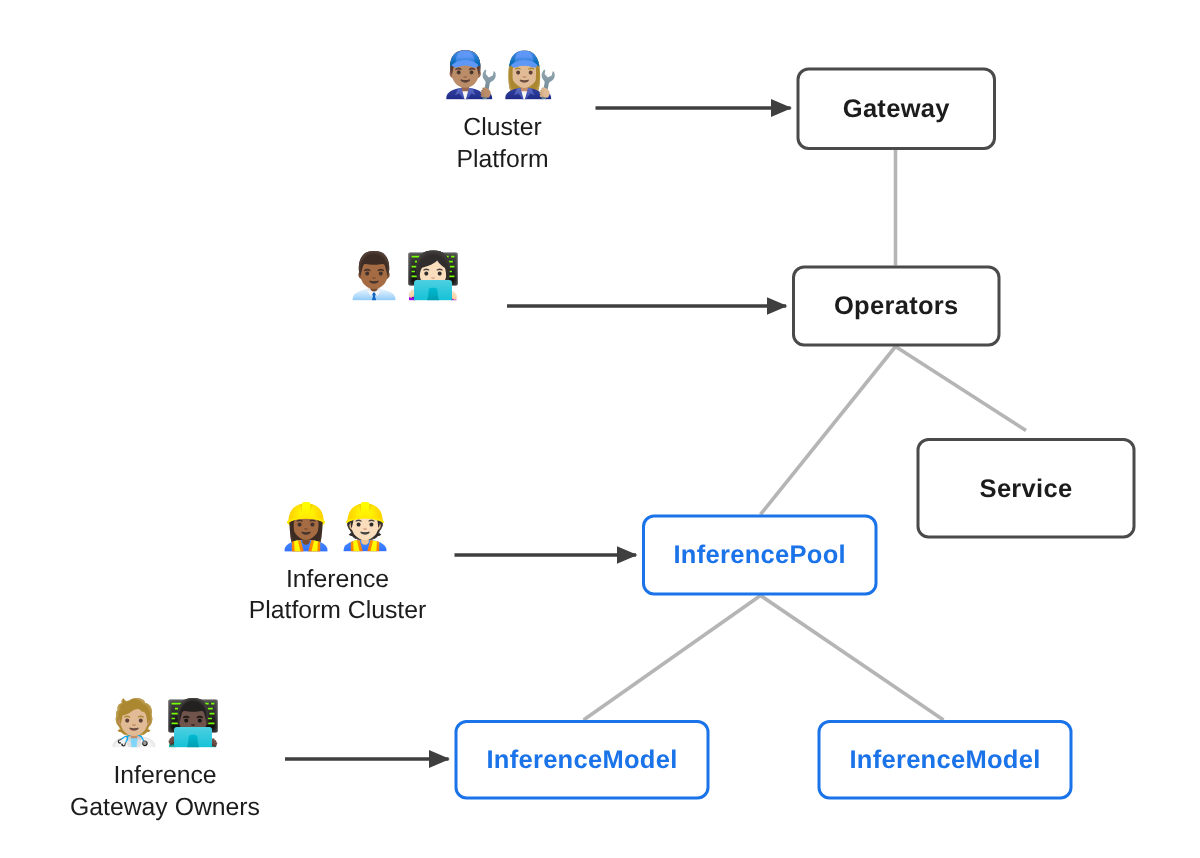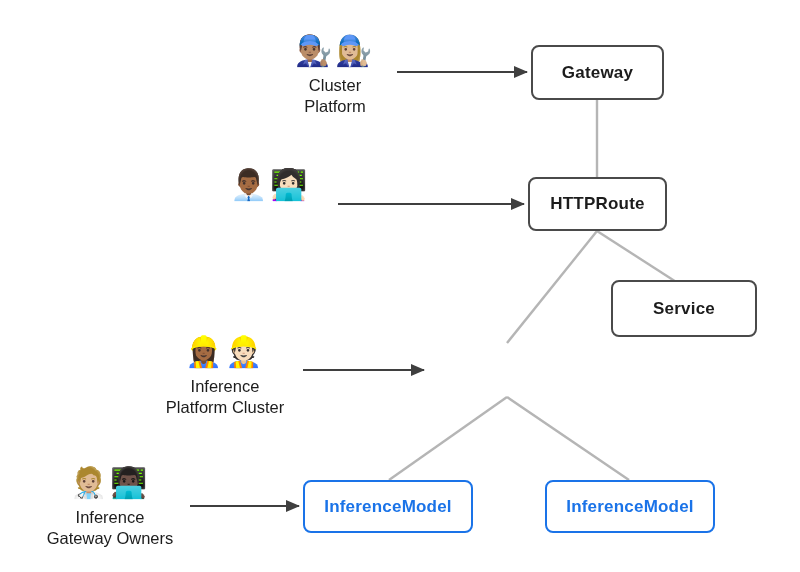--- a/index.html
+++ b/index.html
@@ -37,21 +37,21 @@
   .node.gray {
     border: 2.5px solid #4a4a4a;
     color: #1c1c1c;
   }
   .node.blue {
     border: 2.5px solid #1a73e8;
     color: #1a73e8;
   }
   .node-gateway            { left: 531px; top:  45px; width: 133px; height: 55px; }
   .node-httproute          { left: 528px; top: 177px; width: 139px; height: 54px; }
-  .node-service            { left: 611px; top: 280px; width: 146px; height: 57px; }
+  .node-service            { left: 611px; top: 292px; width: 146px; height: 67px; }
   .node-inferencepool      { left: 428px; top: 343px; width: 157px; height: 54px; }
   .node-inferencemodel-l   { left: 303px; top: 480px; width: 170px; height: 53px; }
   .node-inferencemodel-r   { left: 545px; top: 480px; width: 170px; height: 53px; }
 
   .actor {
     position: absolute;
     z-index: 2;
     width: 190px;
     text-align: center;
     color: #1c1c1c;
@@ -124,27 +124,30 @@
       <span>Inference</span><br>
       <span>Gateway Owners</span>
     </span>
   </div>
 
   <div class="node gray node-gateway">
     <span>Gateway</span>
   </div>
 
   <div class="node gray node-httproute">
-    <span>HTTPRoute</span>
+    <span>Operators</span>
   </div>
 
   <div class="node gray node-service">
     <span>Service</span>
   </div>
 
+  <div class="node blue node-inferencepool">
+    <span>InferencePool</span>
+  </div>
 
   <div class="node blue node-inferencemodel-l">
     <span>InferenceModel</span>
   </div>
 
   <div class="node blue node-inferencemodel-r">
     <span>InferenceModel</span>
   </div>
 
 </div>

